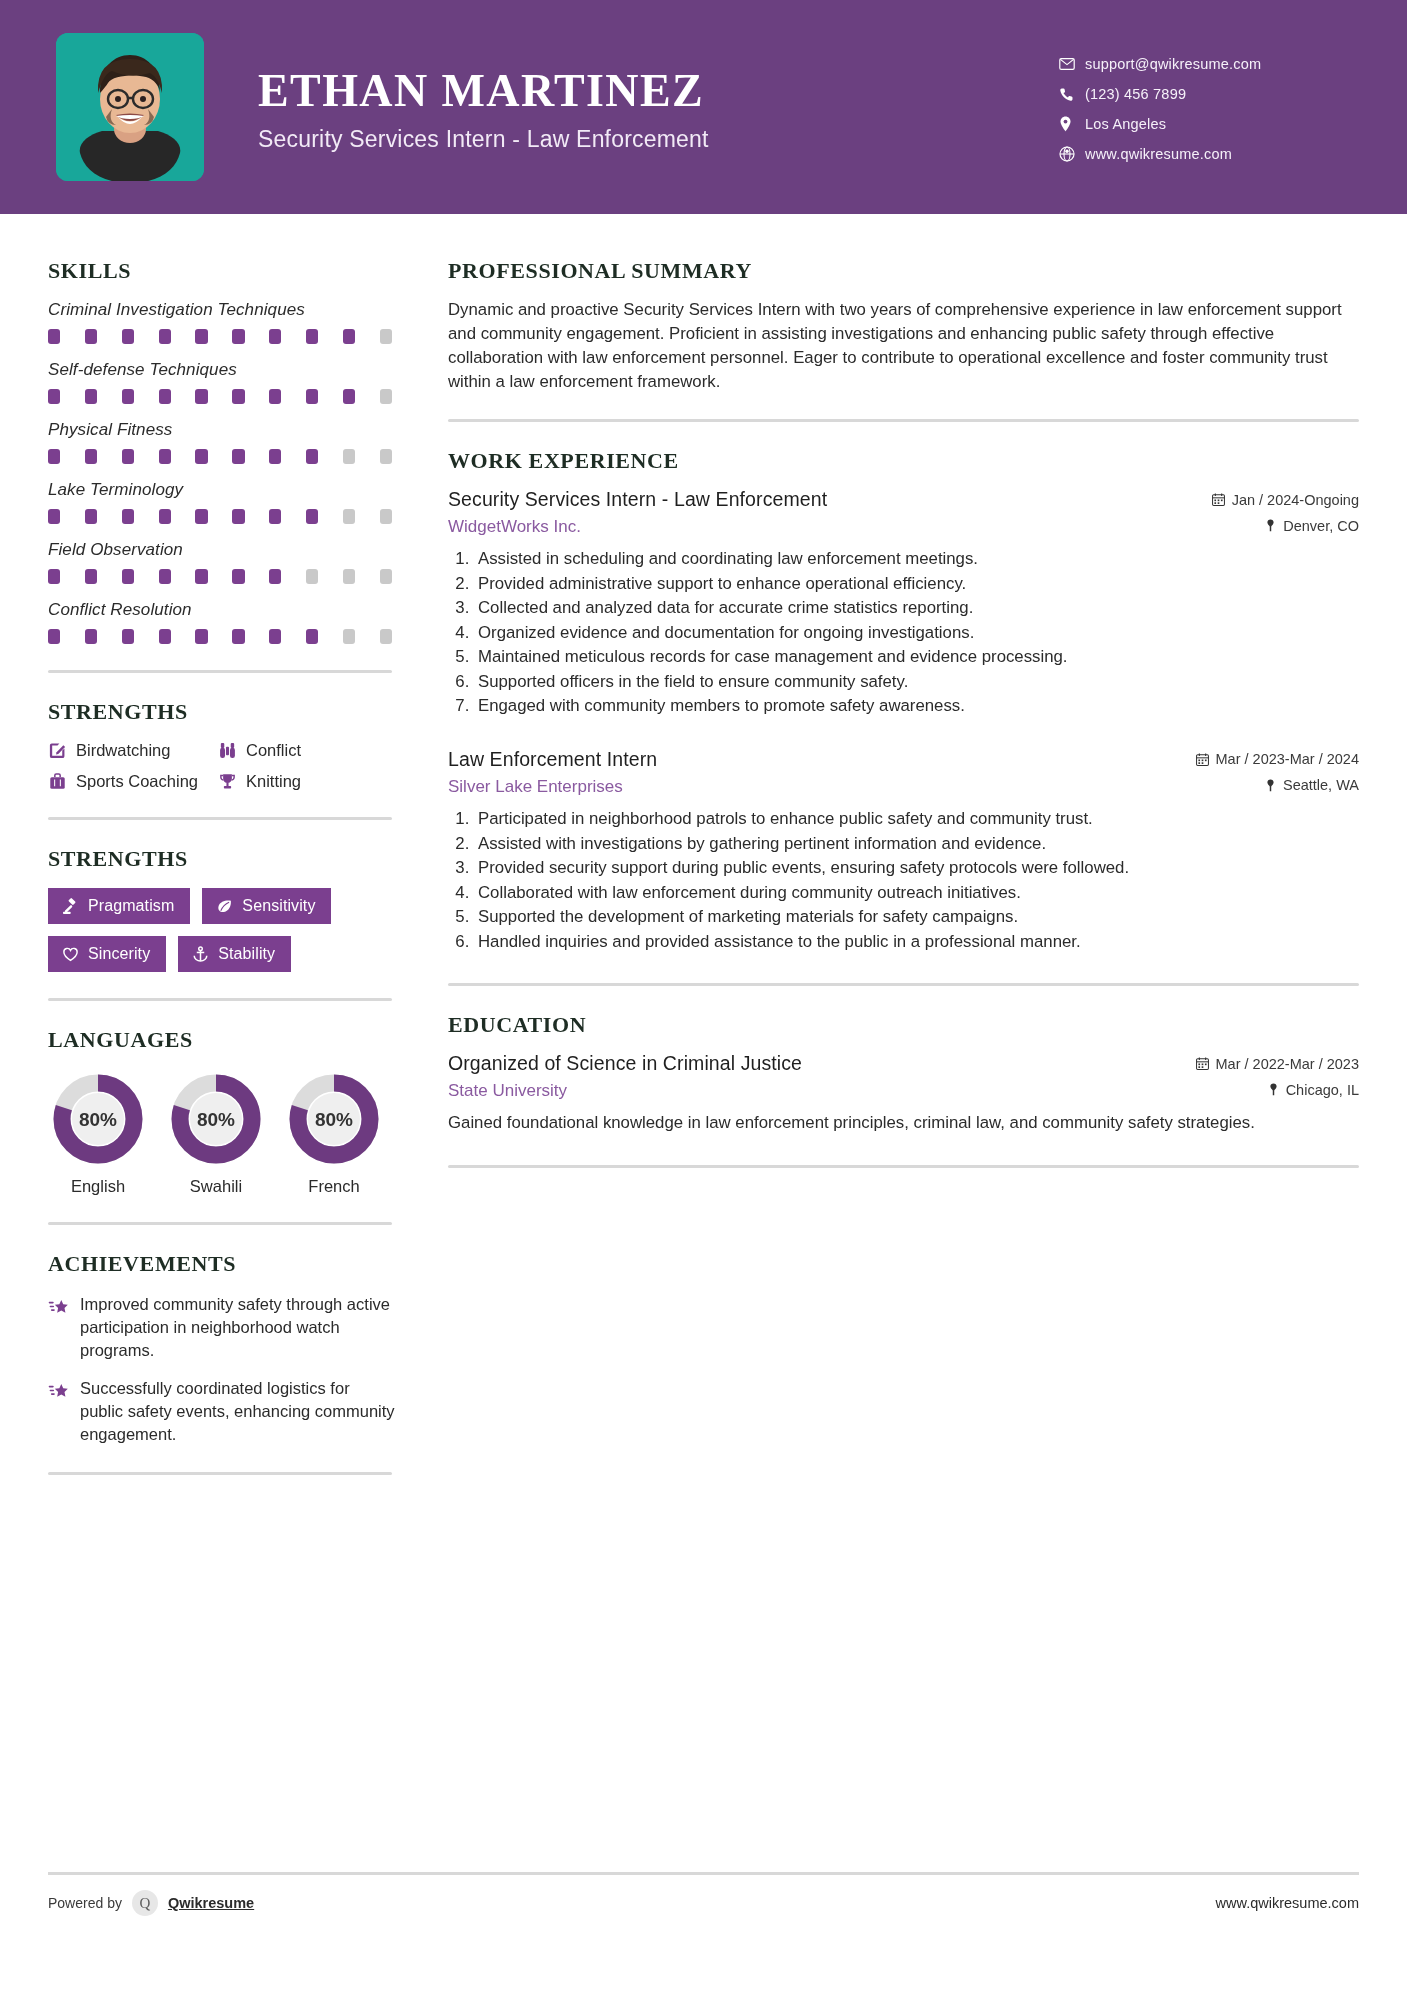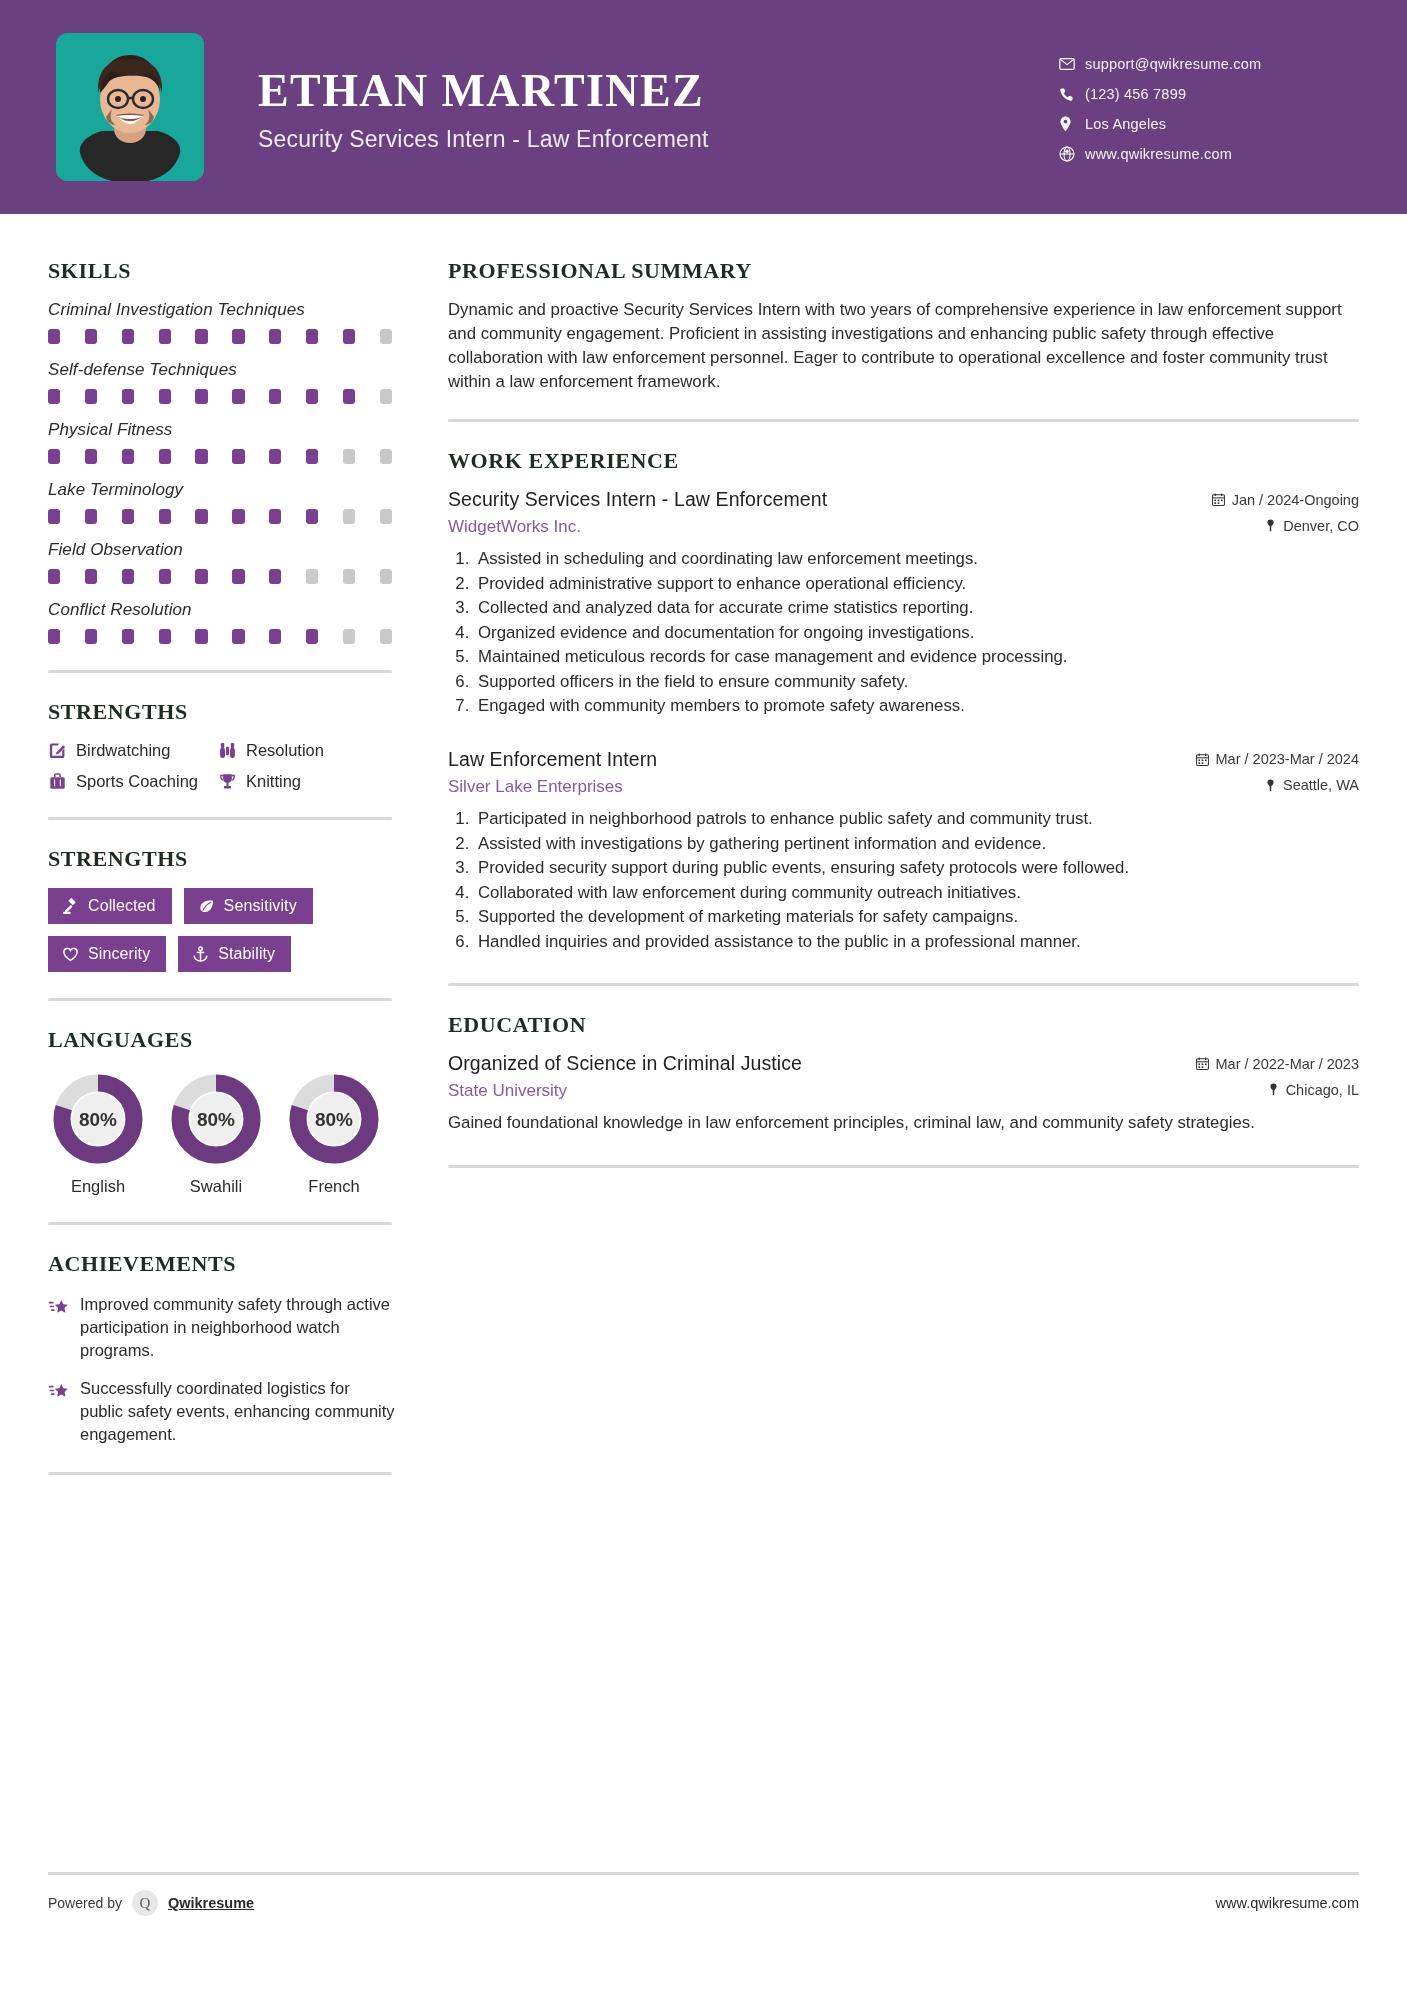--- a/index.html
+++ b/index.html
@@ -508,21 +508,21 @@
             <div class="int-item">
               <span class="int-ico">
                 <svg width="19" height="19" viewBox="0 0 20 20">
                   <rect x="2.2" y="7" width="5.2" height="11" rx="2.4" fill="currentColor"></rect>
                   <rect x="12.6" y="7" width="5.2" height="11" rx="2.4" fill="currentColor"></rect>
                   <rect x="3" y="2" width="3.6" height="5.4" rx="1.1" fill="currentColor"></rect>
                   <rect x="13.4" y="2" width="3.6" height="5.4" rx="1.1" fill="currentColor"></rect>
                   <rect x="8.4" y="6" width="3.2" height="9" rx="1" fill="currentColor"></rect>
                 </svg>
               </span>
-              <span>Resolution</span>
+              <span>Conflict</span>
             </div>
             <div class="int-item">
               <span class="int-ico">
                 <svg width="19" height="19" viewBox="0 0 20 20">
                   <rect x="2.4" y="5.4" width="15.2" height="12.2" rx="1.6" fill="currentColor"></rect>
                   <path d="M7.2 5.2 L7.2 3.4 A1.4 1.4 0 0 1 8.6 2 L11.4 2 A1.4 1.4 0 0 1 12.8 3.4 L12.8 5.2" fill="none" stroke="currentColor" stroke-width="1.6"></path>
                   <line x1="7" y1="8" x2="7" y2="15" stroke="#ffffff" stroke-width="1.1"></line>
                   <line x1="13" y1="8" x2="13" y2="15" stroke="#ffffff" stroke-width="1.1"></line>
                 </svg>
               </span>
@@ -549,21 +549,21 @@
         <div class="sec-title">STRENGTHS</div>
         <div class="strengths" id="strengths-list">
             <div class="badge">
               <span>
                 <svg width="17" height="17" viewBox="0 0 20 20">
                   <rect x="8" y="1.6" width="7.6" height="5" rx="1.2" transform="rotate(45 11.8 4.1)" fill="#ffffff"></rect>
                   <rect x="2.2" y="11.4" width="11" height="2.8" rx="1.2" transform="rotate(-45 7.7 12.8)" fill="#ffffff"></rect>
                   <rect x="1.2" y="16.2" width="9" height="2.6" rx="0.9" fill="#ffffff"></rect>
                 </svg>
               </span>
-              <span>Collected</span>
+              <span>Pragmatism</span>
             </div>
             <div class="badge">
               <span>
                 <svg width="17" height="17" viewBox="0 0 20 20">
                   <path d="M17.5 3.2 C12 2.2 4.6 4 3 9.6 C1.7 14.2 5.4 17.2 9.4 16.4 C15 15.2 18 9.6 17.5 3.2 Z" fill="#ffffff"></path>
                   <path d="M15.4 5 C11 7 7.6 10.4 5.6 15" stroke="#7b3f8f" stroke-width="1.2" fill="none"></path>
                 </svg>
               </span>
               <span>Sensitivity</span>
             </div>

